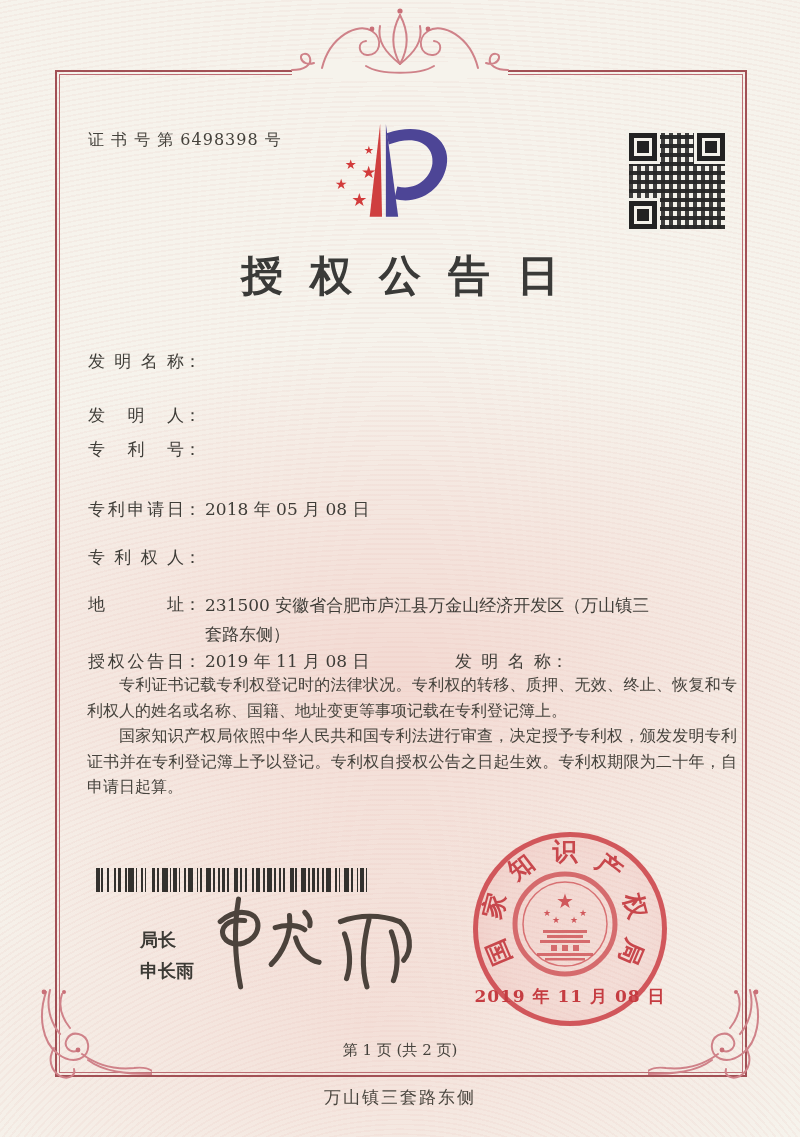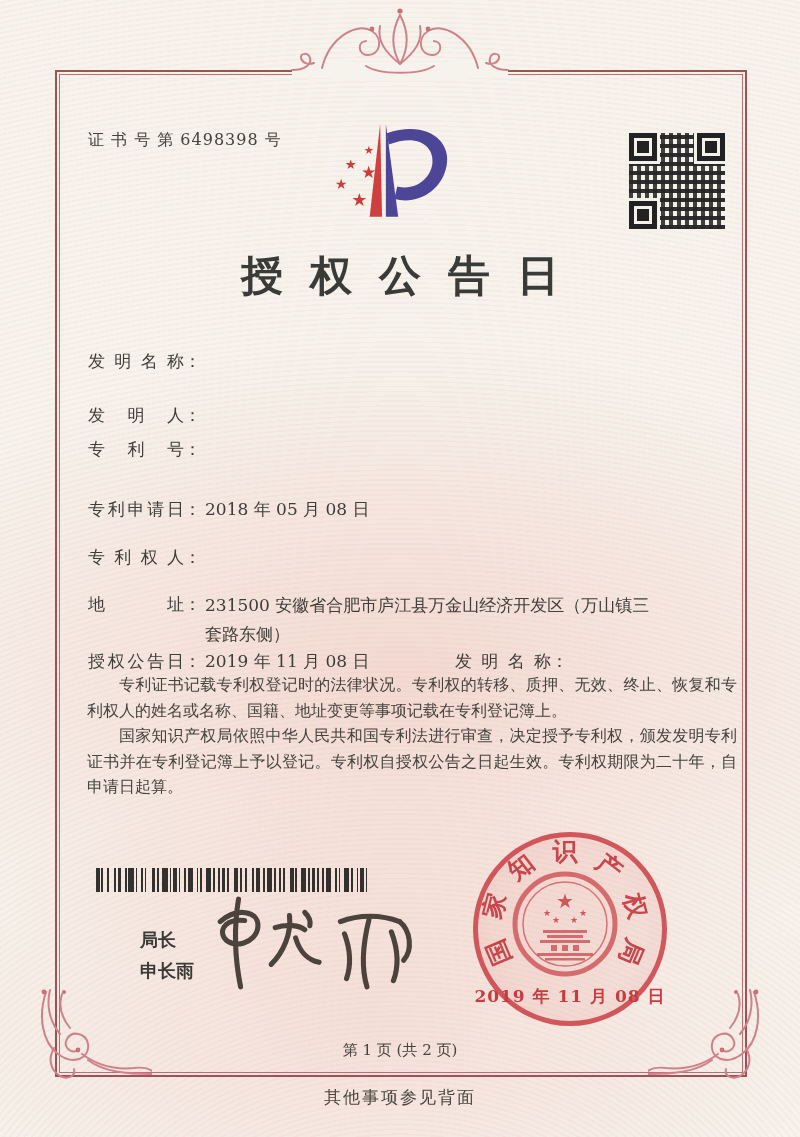--- a/index.html
+++ b/index.html
@@ -351,13 +351,13 @@
         <rect x="57" y="81" width="6" height="6"></rect>
         <rect x="68" y="81" width="6" height="6"></rect>
       <rect x="32" y="89" width="56" height="3"></rect>
       <rect x="40" y="94" width="40" height="2.5"></rect>
     </g>
   </svg>
   <div class="seal-date">2019 年 11 月 08 日</div>
 </div>
 
 <div class="abs page-no">第 1 页 (共 2 页)</div>
-<div class="abs footer-note">其他事项参见背面</div>
+<div class="abs footer-note">万山镇三套路东侧</div>
 
 </body></html>

